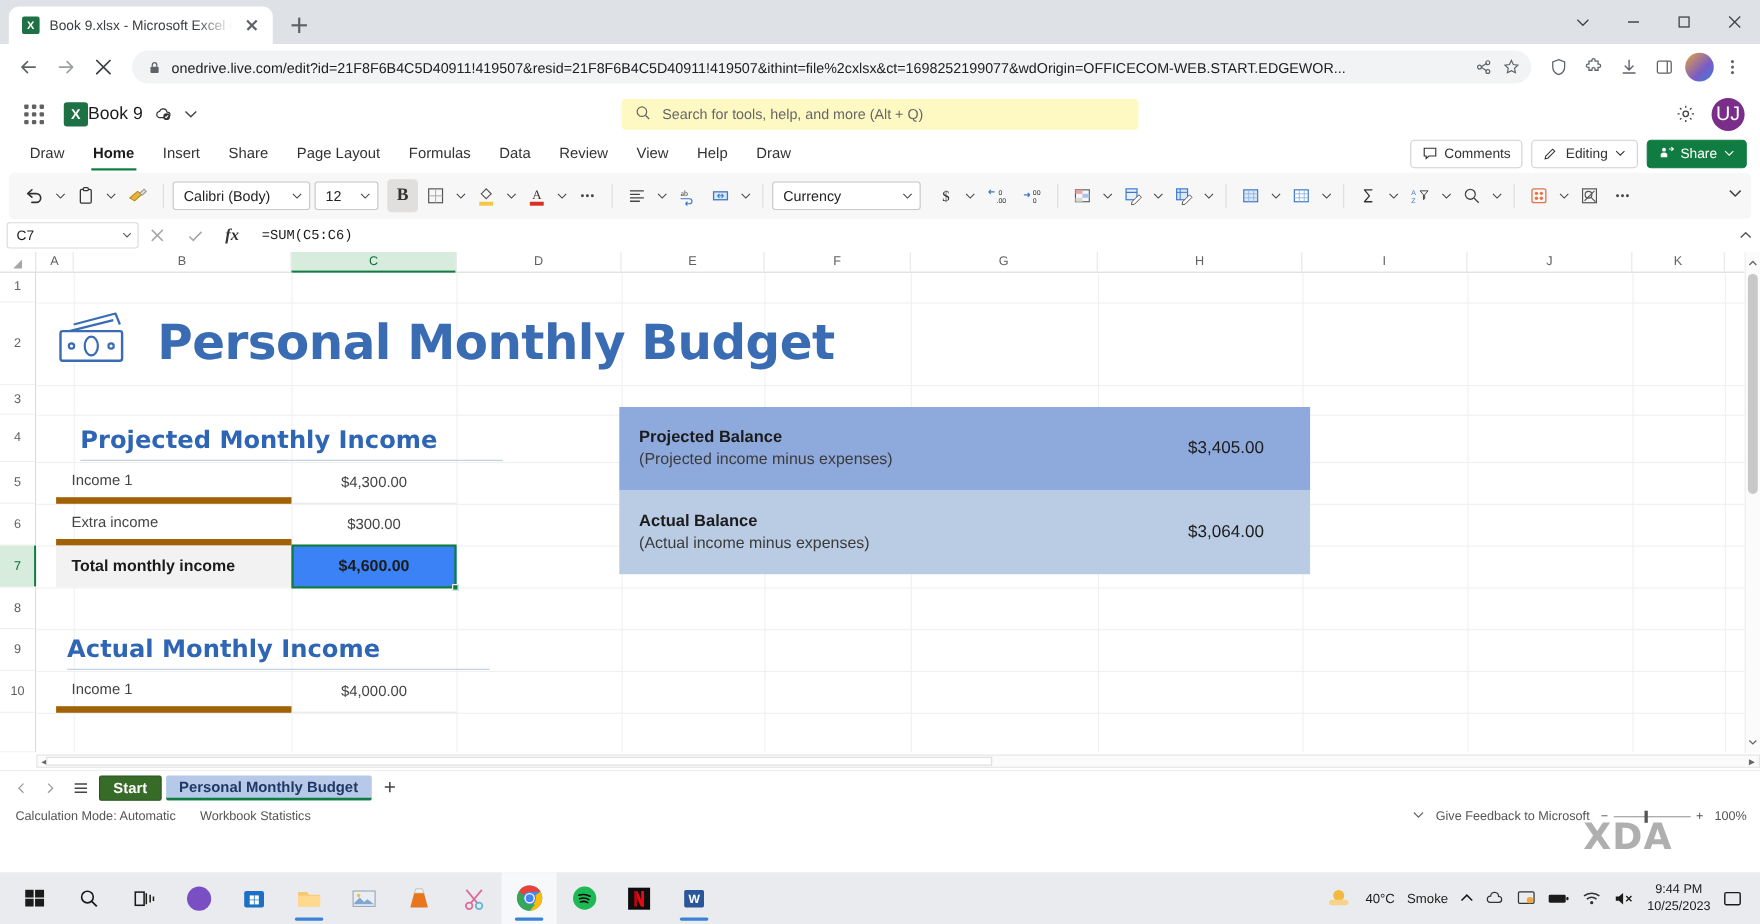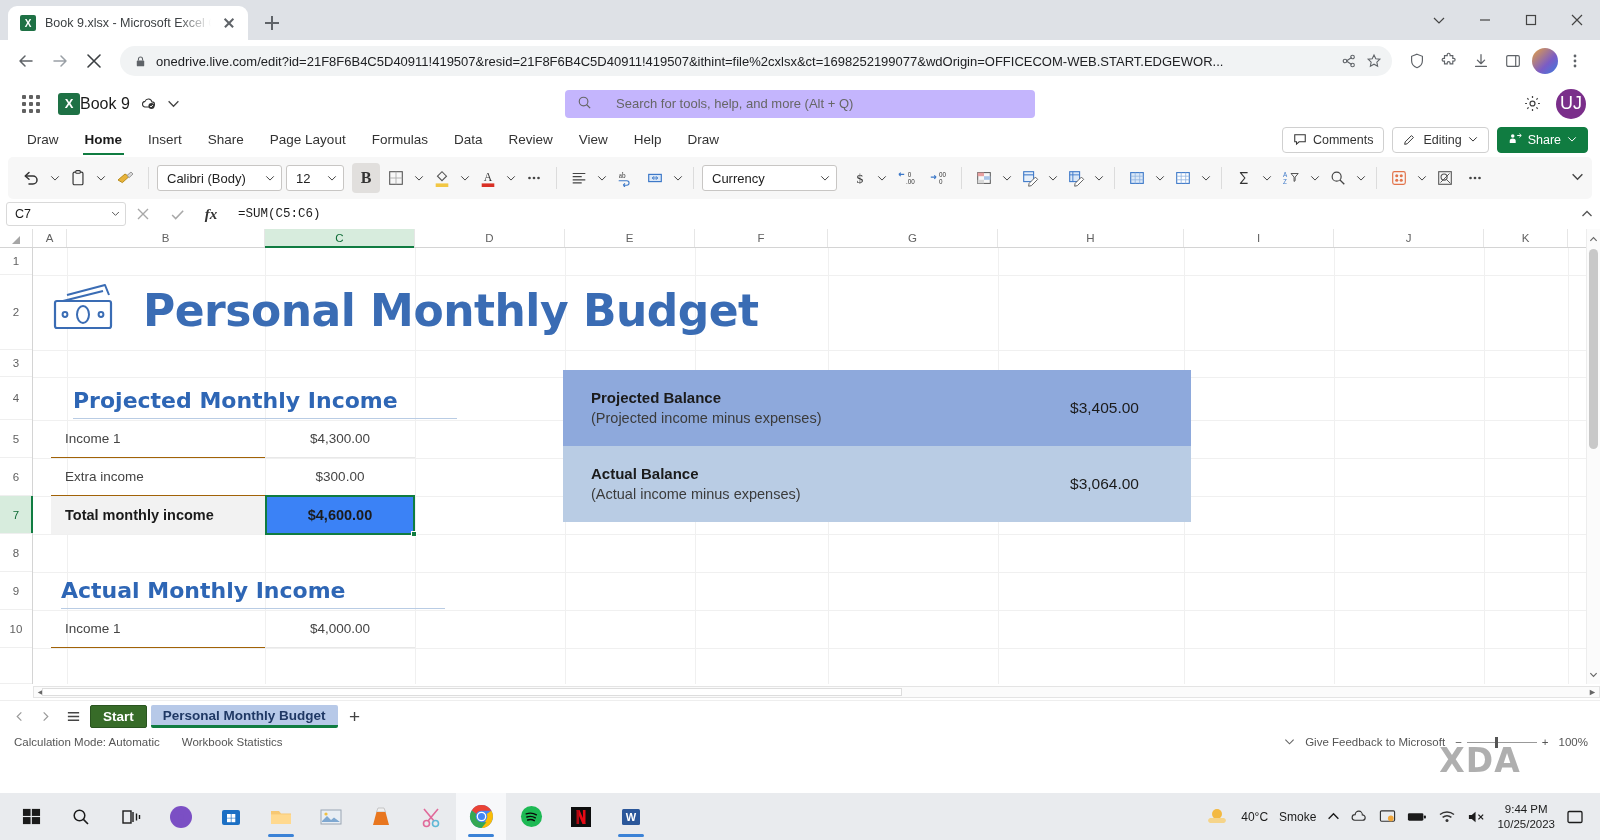--- a/index.html
+++ b/index.html
@@ -89,22 +89,22 @@
   .waffle i { background: #616161; border-radius: 1px; display: block; width: 4px; height: 4px; }
   .xl-logo {
     width: 22px; height: 22px; background: #1e7145; border-radius: 3px; color: #fff;
     font-size: 13px; font-weight: bold; display: flex; align-items: center; justify-content: center;
     margin-left: 12px; flex: 0 0 auto;
   }
   .doc-name { font-size: 16px; color: #1b1b1b; margin-left: 0; white-space: nowrap; }
   .hdr-icon { margin-left: 10px; color: #444; display: flex; align-items: center; cursor: pointer; }
   .search-box {
     position: absolute; left: 50%; transform: translateX(-50%);
-    width: 470px; height: 28px; border-radius: 4px; background: #c4b5fd;
-    display: flex; align-items: center; gap: 24px; padding: 0 12px;
+    width: 470px; height: 28px; border-radius: 4px; background: #fef9c3;
+    display: flex; align-items: center; gap: 10px; padding: 0 12px;
     font-size: 13px; color: #666;
   }
   .hdr-right { position: absolute; right: 14px; display: flex; align-items: center; gap: 14px; }
   .user-circle {
     width: 30px; height: 30px; border-radius: 50%; background: #7a2e8a; color: #fff;
     font-size: 18px; display: flex; align-items: center; justify-content: center; cursor: pointer;
   }
 
   
   .ribbon-tabs {
@@ -191,35 +191,35 @@
   .sheet-title h1 {
     font-family: "DejaVu Sans", sans-serif; font-size: 44px; font-weight: bold;
     color: #3a6cb4; letter-spacing: -0.5px; line-height: 1;
   }
 
   .sec-head {
     position: absolute; font-family: "DejaVu Sans", sans-serif; font-weight: bold;
     font-size: 22px; color: #2e66b5; border-bottom: 1.5px solid #b9cce4; padding-bottom: 5px;
   }
   .lrow { position: absolute; display: flex; font-size: 13.5px; color: #444; }
-  .lrow .lbl { display: flex; align-items: center; padding-left: 14px; border-bottom: 1px solid #a16207; }
+  .lrow .lbl { display: flex; align-items: center; padding-left: 14px; border-bottom: 6px solid #a16207; }
   .lrow .val { display: flex; align-items: center; justify-content: center; border-bottom: 1px solid #e8e8e8; }
   .lrow.total .lbl { font-weight: bold; color: #1b1b1b; font-size: 14.5px; background: #f2f2f2; border-bottom: none; }
   .lrow.total .val { font-weight: bold; color: #1b1b1b; font-size: 14.5px; background: #3b82f6; border-bottom: none; }
 
   .cell-cursor {
     position: absolute; border: 2px solid #107c41; background: transparent; pointer-events: none;
   }
   .cell-cursor .handle {
     position: absolute; right: -3.5px; bottom: -3.5px; width: 6px; height: 6px;
     background: #107c41; border: 1px solid #fff;
   }
 
   .balance-card { position: absolute; }
-  .bc-row { display: flex; align-items: center; justify-content: space-between; padding: 0 28px; }
+  .bc-row { display: flex; align-items: center; justify-content: space-between; padding: 0 18px; }
   .bc-row.r1 { background: #8ea9dc; }
   .bc-row.r2 { background: #b9cce4; }
   .bc-row.r3 { background: #dce6f2; }
   .bc-left .t { font-size: 15px; font-weight: bold; color: #1b1b1b; line-height: 1.45; }
   .bc-left .s { font-size: 14.5px; color: #3b3b3b; line-height: 1.45; }
   .bc-val { font-size: 15.5px; color: #1b1b1b; }
   .bc-val.neg { color: #e00000; font-weight: bold; }
 
   
   .vscroll { position: absolute; right: 0; top: 0; bottom: 0; width: 14px; background: #fbfbfb; border-left:1px solid #ededed;}

